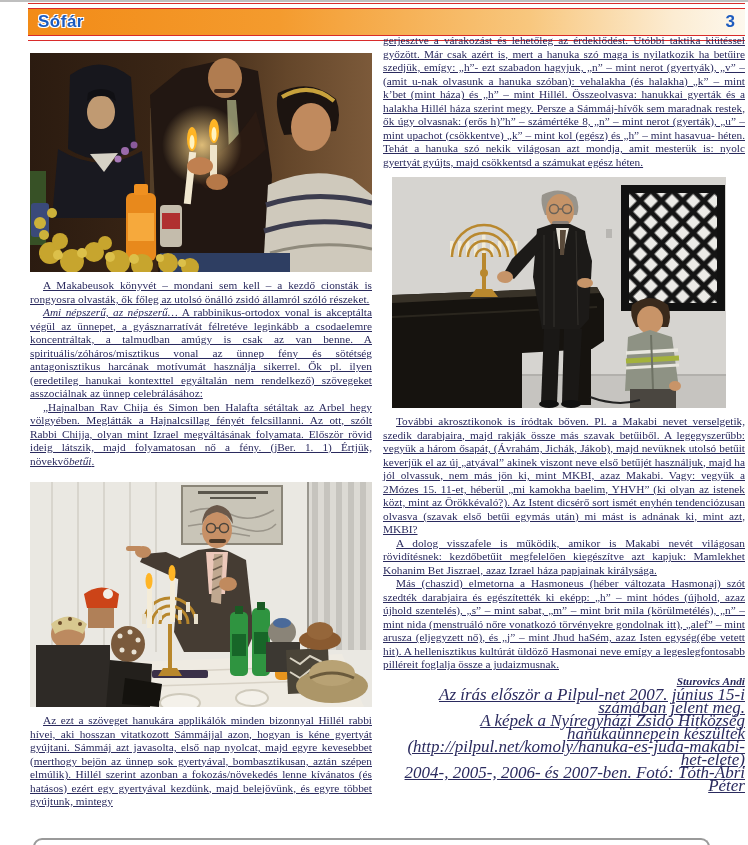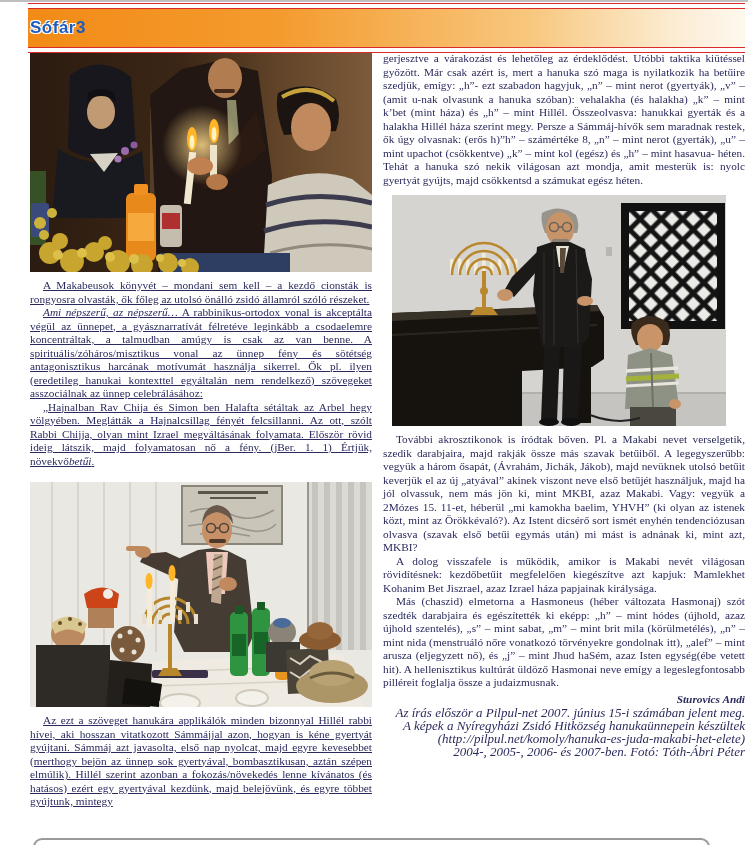--- a/index.html
+++ b/index.html
@@ -10,48 +10,48 @@
     overflow:hidden;
     font-family:"Liberation Serif", serif;
     color:#2a2a5e;
   }
   .top-edge{position:absolute;top:0;left:0;width:748px;height:2px;background:#bfbfbf;}
 
   
   .header{position:absolute;left:28px;top:3px;width:717px;}
   .double-rule{height:4px;border-top:1.5px solid #d92b2b;border-bottom:1.5px solid #d92b2b;}
   .header-bar{
-    height:38px;margin:0;
+    height:26px;margin:0;
     background:linear-gradient(90deg,#f28b17 0%,#f49b2e 35%,#f8c77e 70%,#fcecd2 90%,#fdf8ee 100%);
-    display:flex;align-items:center;
-    padding:0 2px;box-sizing:border-box;
+    display:flex;align-items:center;justify-content:space-between;
+    padding:0 10px;box-sizing:border-box;
   }
   .mag-title{
     font-family:"Liberation Sans", sans-serif;
     font-weight:bold;font-size:17px;letter-spacing:0.5px;
     color:#1d5bbf;
     text-shadow:-1px -1px 0 #fff,1px -1px 0 #fff,-1px 1px 0 #fff,1px 1px 0 #fff;
   }
   .page-num{
     font-family:"Liberation Sans", sans-serif;
     font-weight:bold;font-size:17px;color:#1d5bbf;
   }
 
   
   .col{position:absolute;font-size:11.3px;line-height:13.5px;text-align:justify;}
   .col-left{left:30px;top:53px;width:342px;text-decoration:underline;}
-  .col-right{left:383px;top:52px;width:362px;}
+  .col-right{left:383px;top:34px;width:362px;text-decoration:underline;}
   .para{margin:0;}
   .indent{text-indent:13px;}
   .photo{display:block;}
   .photo-frame{font-size:0;line-height:0;}
   .ph2{margin-top:14px;}
   .txt-block{margin-top:7px;}
   .byline{margin-top:3px;text-align:right;font-style:italic;font-weight:bold;}
-  .footer-credits{text-align:right;font-style:italic;font-size:13px;line-height:13px;}
+  .footer-credits{text-align:right;font-style:italic;font-size:17px;line-height:13px;}
   .photo-right{margin:8px 0 0 9px;}
 
   
   .bottom-box{
     position:absolute;left:33px;top:838px;width:677px;height:20px;
     border:2px solid #9a9a9a;border-bottom:none;
     border-radius:9px 9px 0 0;box-sizing:border-box;background:#fff;
   }
 </style>
 </head>

